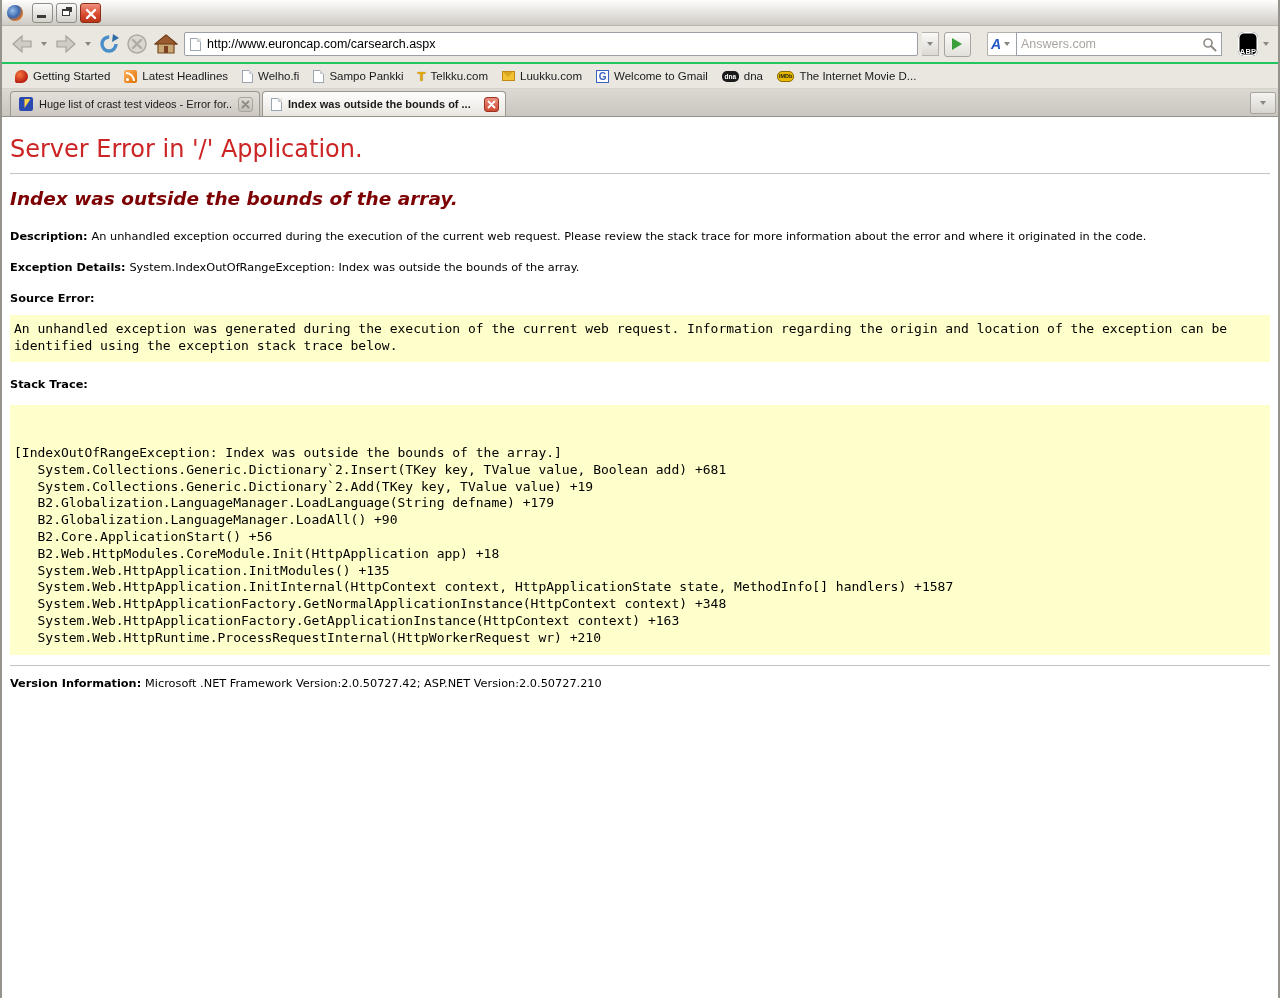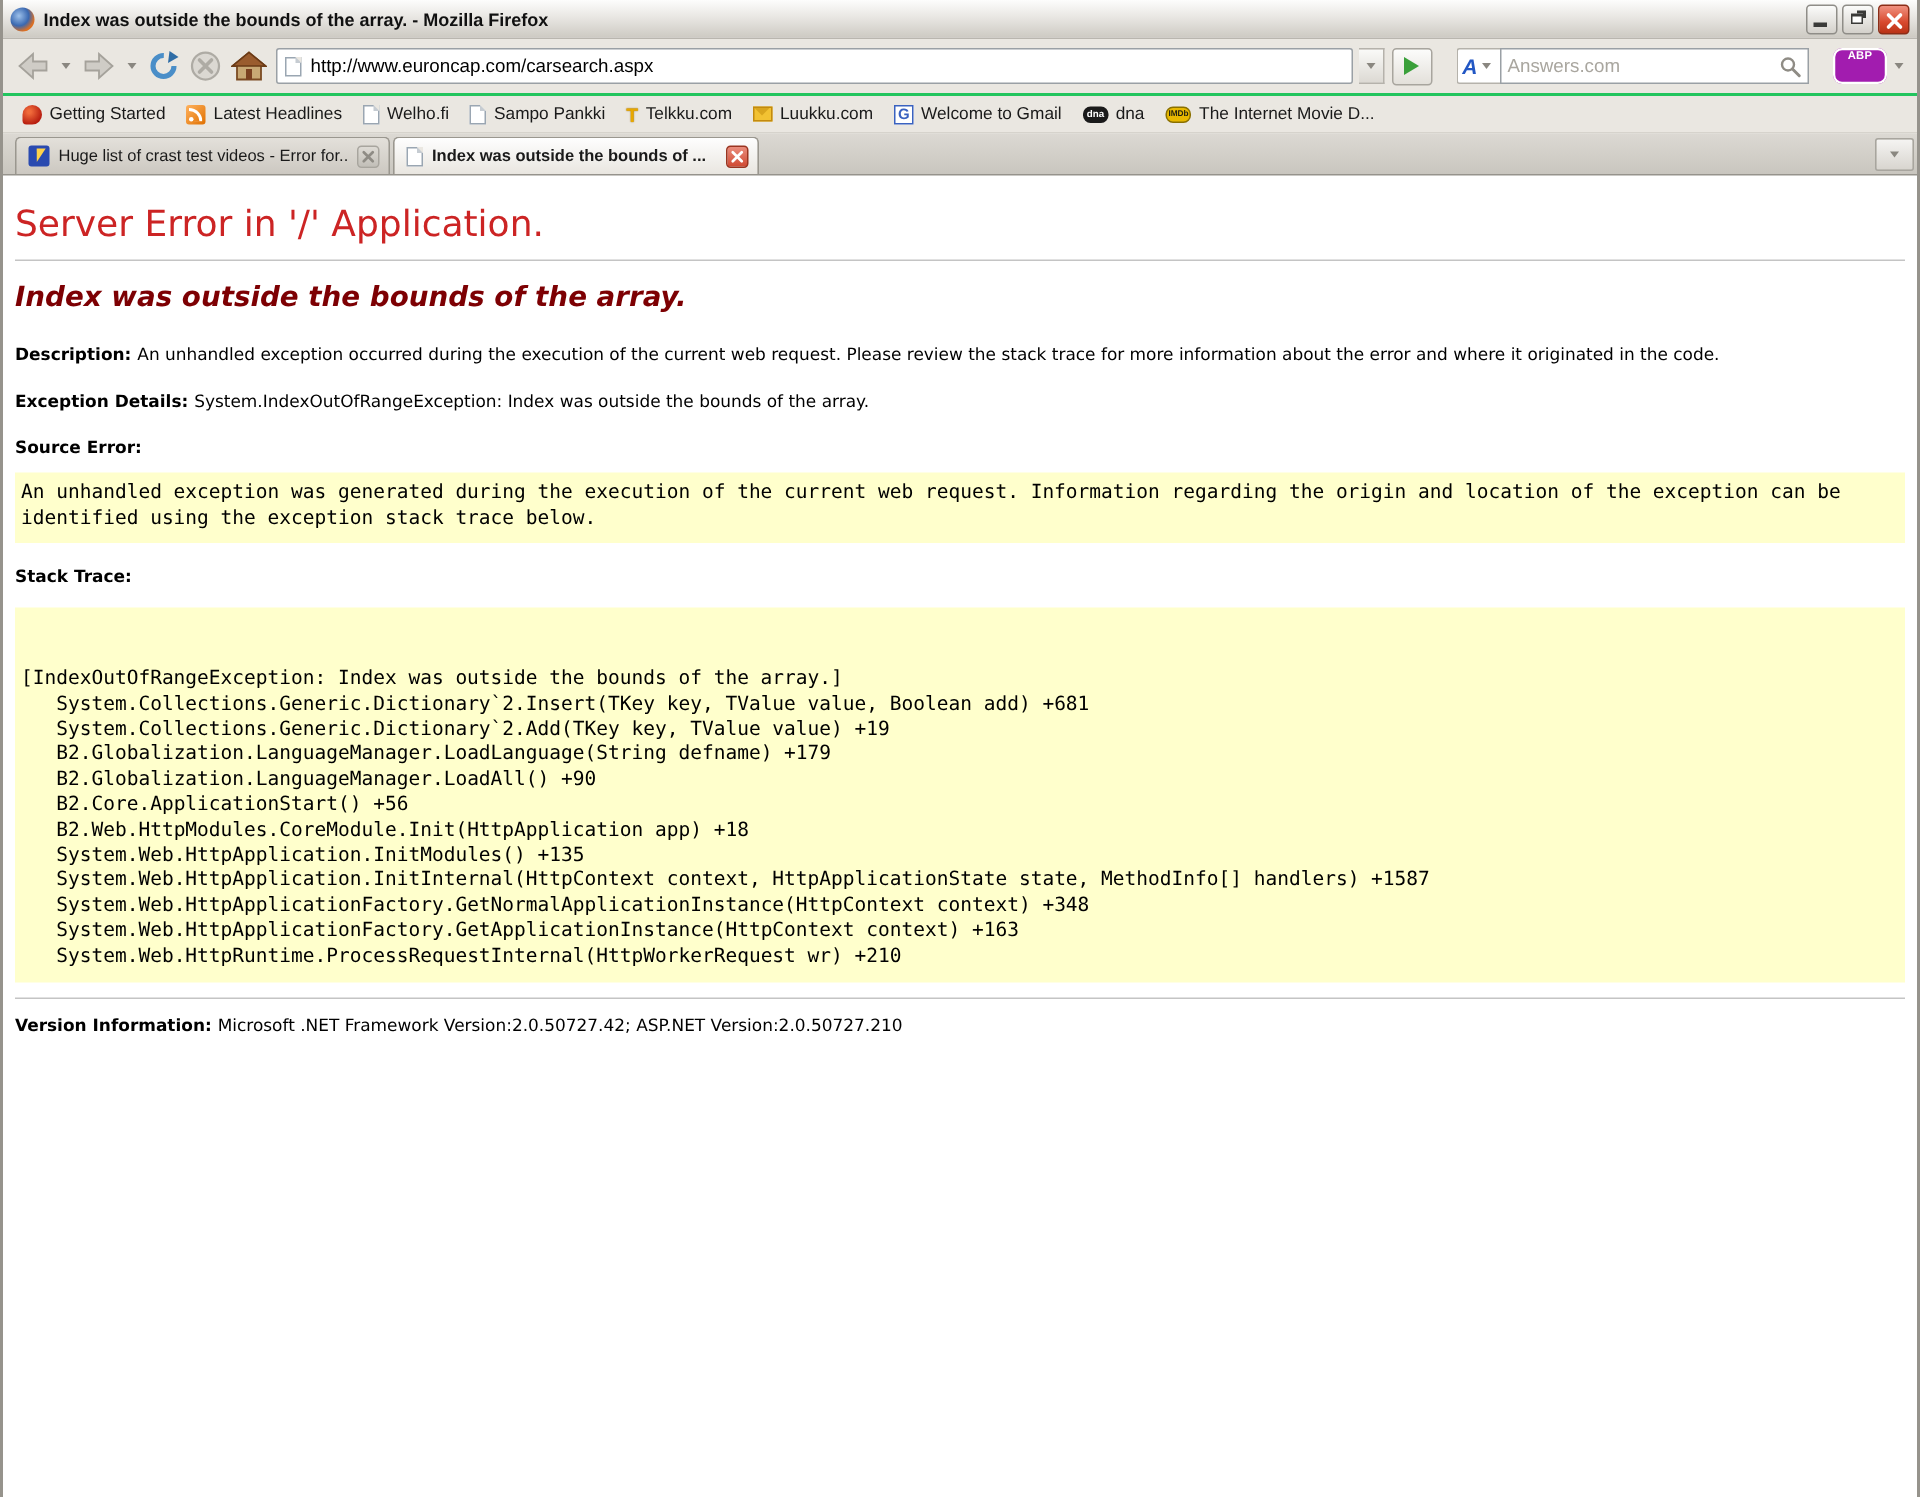--- a/index.html
+++ b/index.html
@@ -48,22 +48,22 @@
            background:linear-gradient(180deg,#fcfcfb,#e3e0da); display:flex; align-items:center; justify-content:center; }
   .go-glyph { width:0; height:0; border-top:6px solid transparent; border-bottom:6px solid transparent;
               border-left:10px solid #3aa03a; }
   .search-wrap { display:flex; align-items:center; margin-left:14px; }
   .engine-btn { height:24px; display:flex; align-items:center; padding:0 3px;
                 border:1px solid #b5b2ab; border-right:none; border-radius:2px 0 0 2px; background:#fff; }
   .engine-a { font-size:14px; font-weight:bold; font-style:italic; color:#2257c4; }
   .searchbox { width:206px; height:24px; background:#fff; border:1px solid #9aa0a5; display:flex;
                align-items:center; padding:0 4px; }
   .search-placeholder { flex:1; font-size:12.5px; color:#a9a69f; }
-  .abp { width:36px; height:24px; margin-left:14px; border-radius:6px; background:#a21caf;
-         display:flex; align-items:flex-start; justify-content:center;
+  .abp { width:20px; height:24px; margin-left:14px; border-radius:6px; background:#000000;
+         display:flex; align-items:flex-end; justify-content:center;
          box-shadow:0 0 0 1.5px #fff inset; }
   .abp span { color:#fff; font-size:7.5px; font-weight:bold; letter-spacing:0.2px; }
 
   
   .bookmarksbar { height:25px; background:#eae7e1; display:flex; align-items:center; padding:0 8px;
                   border-bottom:1px solid #d6d3cc; gap:4px; }
   .bm { display:flex; align-items:center; gap:5px; padding:2px 5px; font-size:11.5px; color:#1a1a1a; cursor:default; white-space:nowrap; }
   .bm .ic { flex:0 0 auto; display:flex; align-items:center; justify-content:center; }
   .ic-gs { width:13px; height:13px; border-radius:50% 50% 50% 20%; background:radial-gradient(circle at 35% 35%,#f06a3a 10%,#b81e10 70%); }
   .ic-rss { width:13px; height:13px; border-radius:2px; background:linear-gradient(135deg,#ffb25e,#e07000); position:relative; }
@@ -133,21 +133,20 @@
   .tb-b5 { left:918px; width:196px; background:#d6d3cc; border:1px solid #a5a29b; border-bottom:none; }
   .tb-tray { left:1118px; right:0; background:#efedea; border-left:1px solid #a5a29b; }
 </style>
 </head>
 <body>
 
 <div class="window">
 
   <div class="titlebar">
     <div class="ff-icon"></div>
-    <div class="title-text">Index was outside the bounds of the array. - Mozilla Firefox</div>
     <div class="winbtn">
         <span class="min-glyph"></span>
       </div>
     <div class="winbtn">
         <span class="restore-glyph"></span>
       </div>
     <div class="winbtn close">
       <svg width="12" height="12" viewBox="0 0 12 12">
           <path d="M2 2 L10 10 M10 2 L2 10" stroke="#fff" stroke-width="2.4" stroke-linecap="round"></path>
         </svg>

